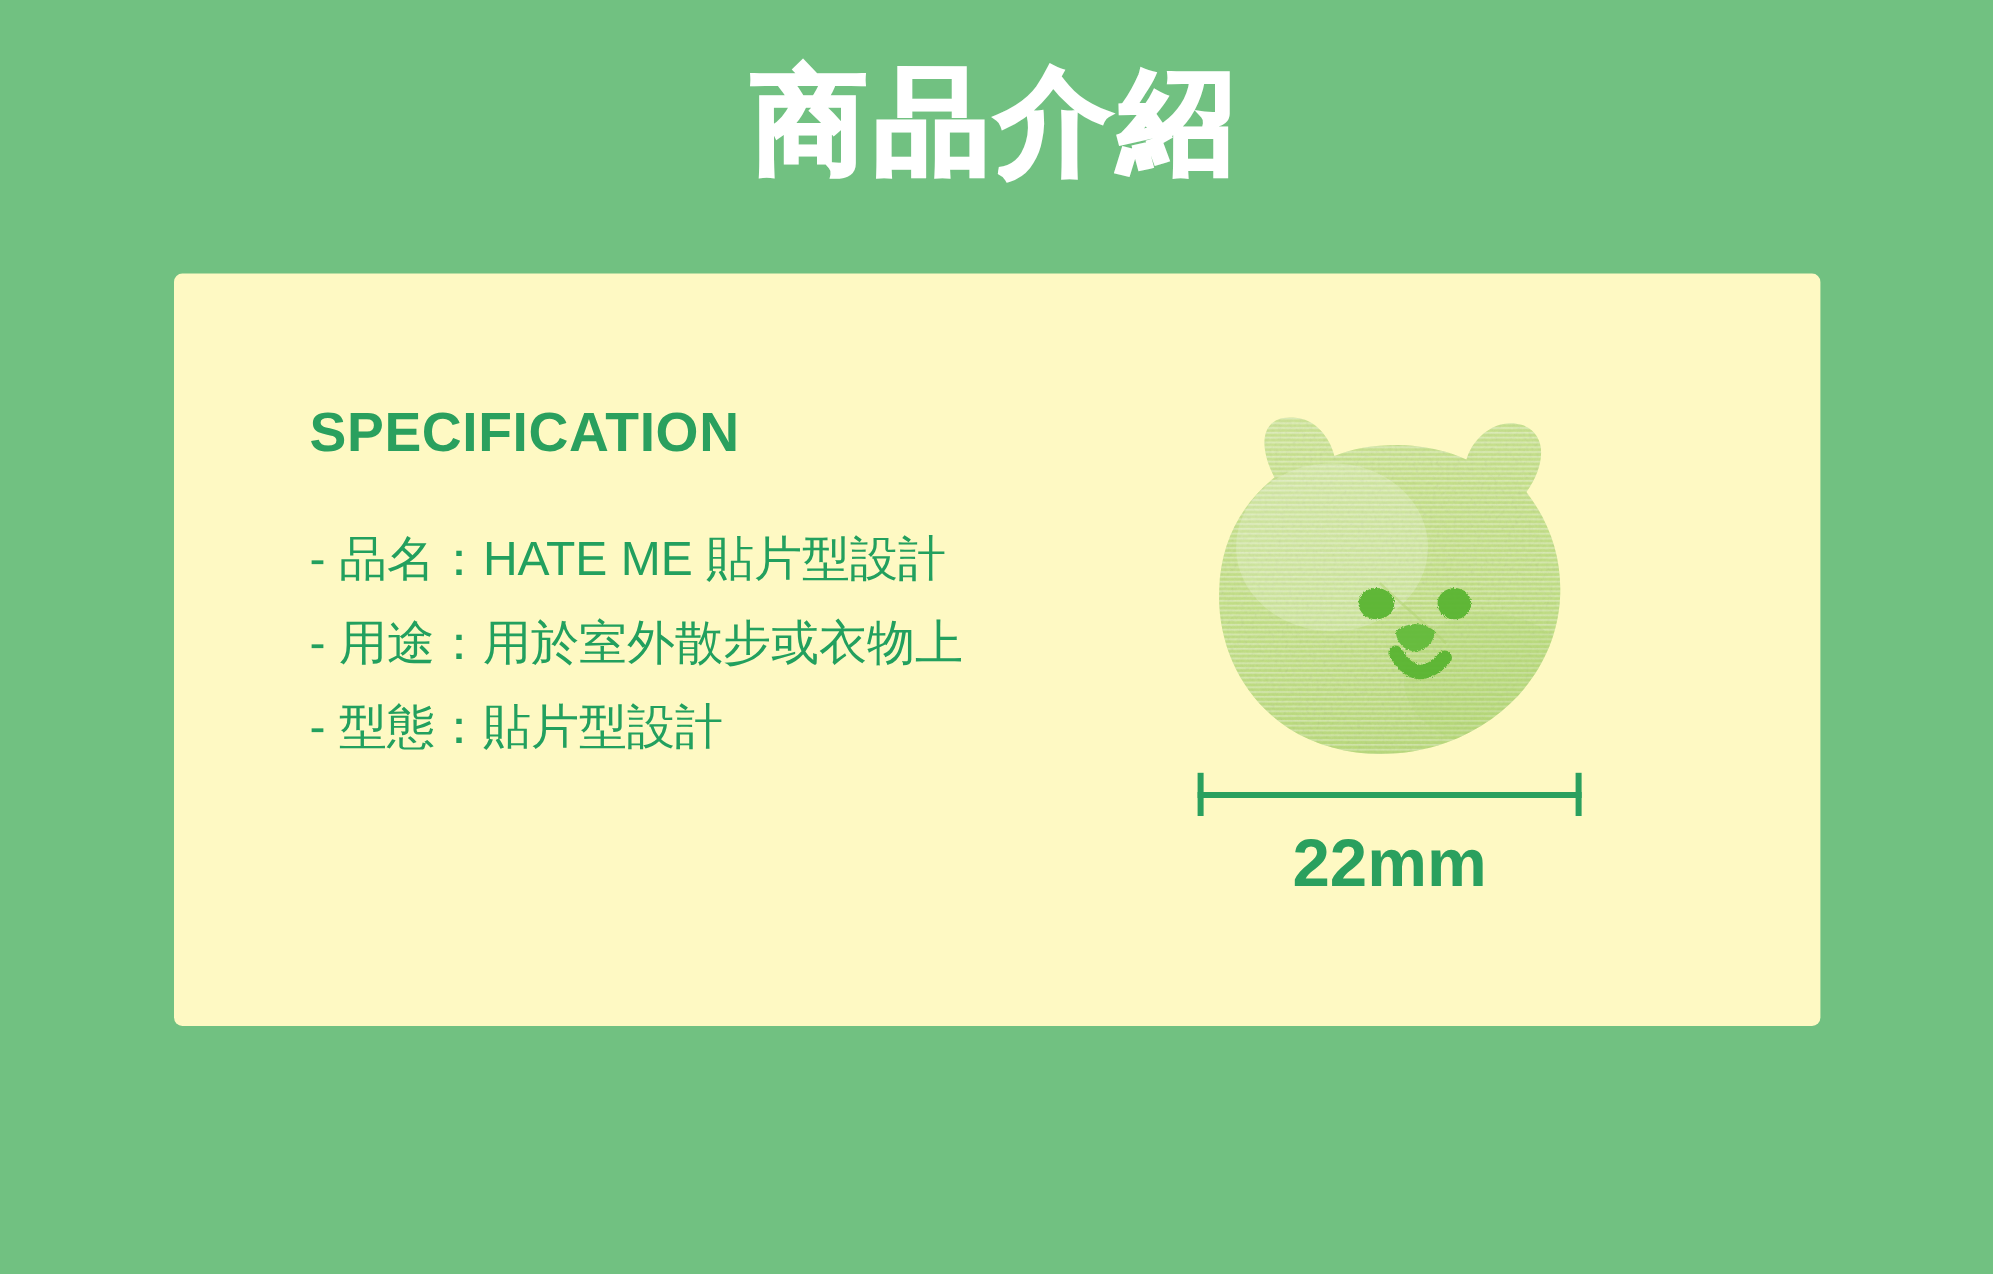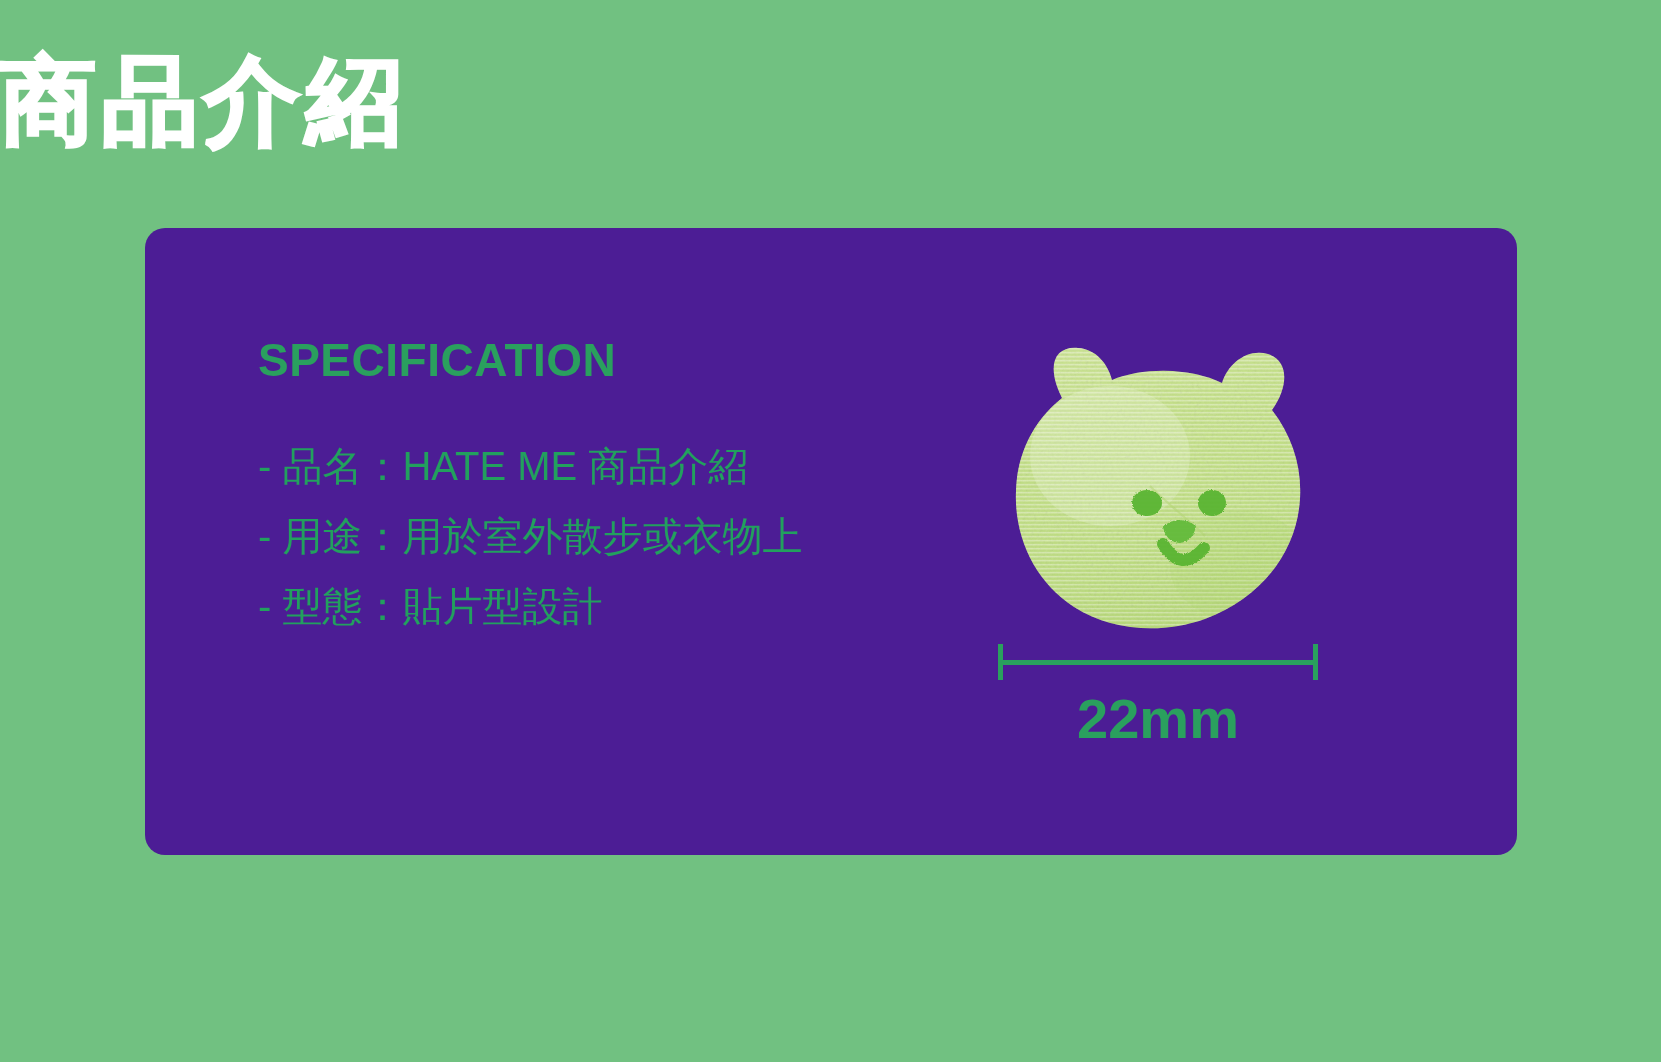--- a/index.html
+++ b/index.html
@@ -14,39 +14,39 @@
     overflow: hidden;
     position: relative;
   }
 
   
   #page-title {
     position: absolute;
     top: 46px;
     left: 0;
     width: 1661px;
-    text-align: left;
+    text-align: center;
     color: #ffffff;
     font-size: 96px;
     line-height: 1.15;
     font-weight: 700;
     letter-spacing: 6px;
     font-family: "DejaVu Sans", "Liberation Sans", sans-serif;
     -webkit-text-stroke: 3px #ffffff;
   }
 
   
   #spec-card {
     position: absolute;
     left: 145px;
     top: 228px;
     width: 1372px;
     height: 627px;
-    background: #4c1d95;
-    border-radius: 20px;
+    background: #fef9c3;
+    border-radius: 7px;
     box-sizing: border-box;
   }
 
   
   #spec-text-column {
     position: absolute;
     left: 113px;
     top: 105px;
     width: 720px;
   }
@@ -132,21 +132,21 @@
 <body>
 
 <div id="page-title">商品介紹</div>
 
 <div id="spec-card">
 
   <div id="spec-text-column">
     <div id="spec-heading">SPECIFICATION</div>
 
     <ul id="spec-list">
-      <li>- 品名：HATE ME 商品介紹</li>
+      <li>- 品名：HATE ME 貼片型設計</li>
       <li>- 用途：用於室外散步或衣物上</li>
       <li>- 型態：貼片型設計</li>
     </ul>
   </div>
 
   <div id="product-figure">
 
     <div id="bear-patch">
       <svg viewBox="0 0 315 300" xmlns="http://www.w3.org/2000/svg">
         <defs>

